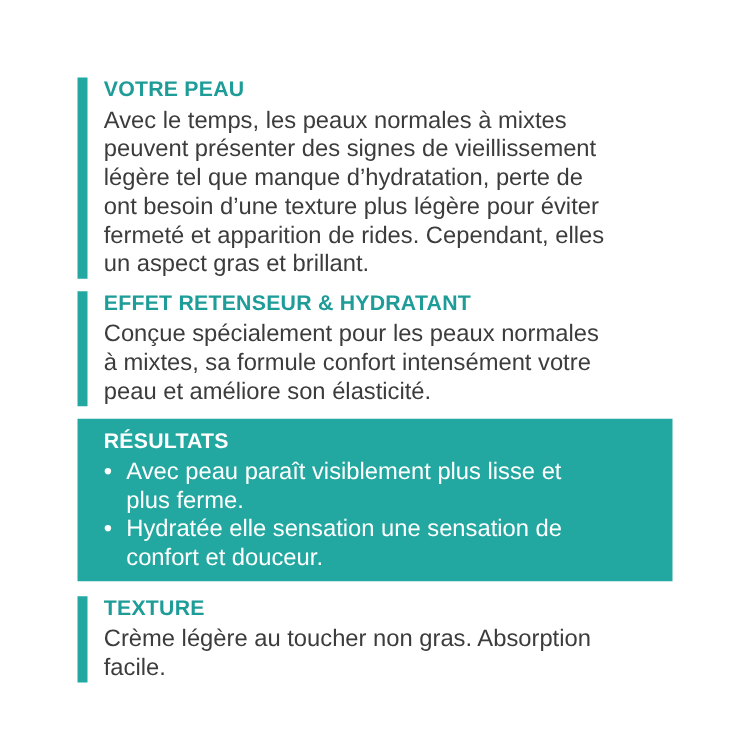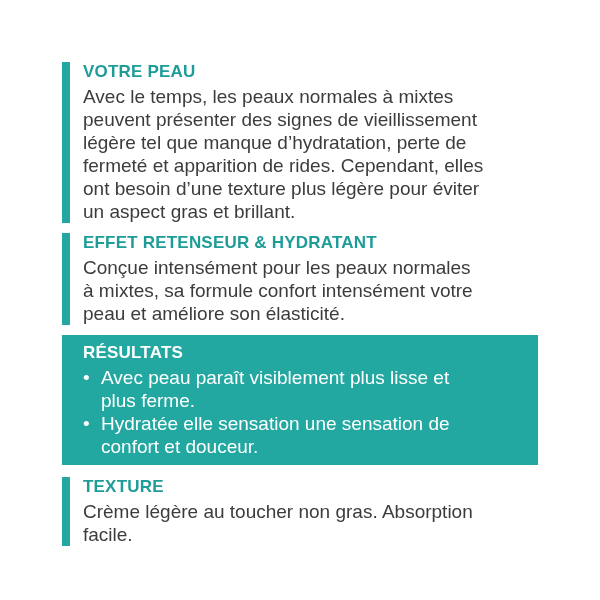--- a/index.html
+++ b/index.html
@@ -71,30 +71,30 @@
 
 <div class="canvas">
   <div class="content">
 
     <section class="text-block">
       <h2 class="section-heading">VOTRE PEAU</h2>
       <div class="body">
         <div class="body-line">Avec le temps, les peaux normales à mixtes</div>
         <div class="body-line">peuvent présenter des signes de vieillissement</div>
         <div class="body-line">légère tel que manque d’hydratation, perte de</div>
+        <div class="body-line">ont besoin d’une texture plus légère pour éviter</div>
         <div class="body-line">fermeté et apparition de rides. Cependant, elles</div>
-        <div class="body-line">ont besoin d’une texture plus légère pour éviter</div>
         <div class="body-line">un aspect gras et brillant.</div>
       </div>
     </section>
 
     <section class="text-block">
       <h2 class="section-heading">EFFET RETENSEUR &amp; HYDRATANT</h2>
       <div class="body">
-        <div class="body-line">Conçue intensément pour les peaux normales</div>
+        <div class="body-line">Conçue spécialement pour les peaux normales</div>
         <div class="body-line">à mixtes, sa formule confort intensément votre</div>
         <div class="body-line">peau et améliore son élasticité.</div>
       </div>
     </section>
 
     <section class="result-box">
       <h2 class="section-heading">RÉSULTATS</h2>
       <div class="bullet-item">
         <span class="bullet-dot">•</span>
         <div class="bullet-text">

